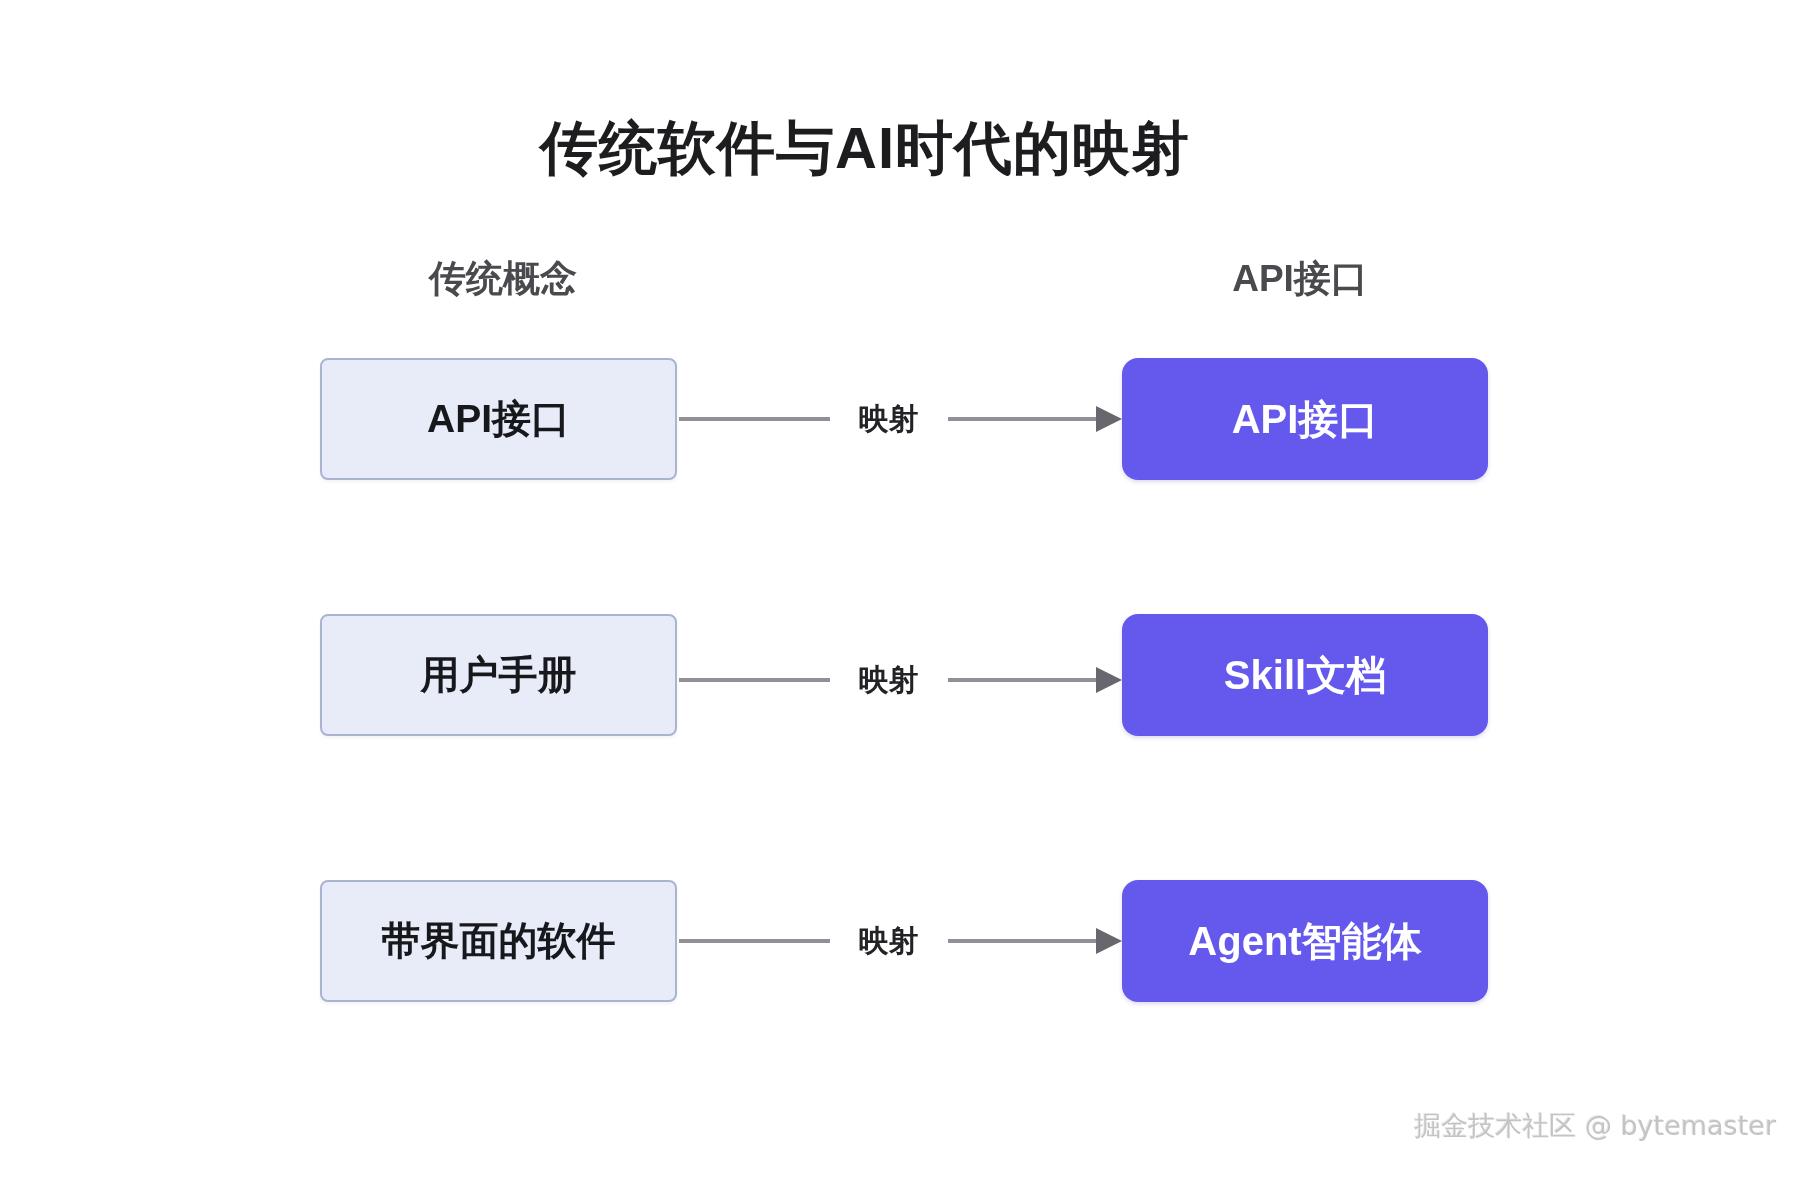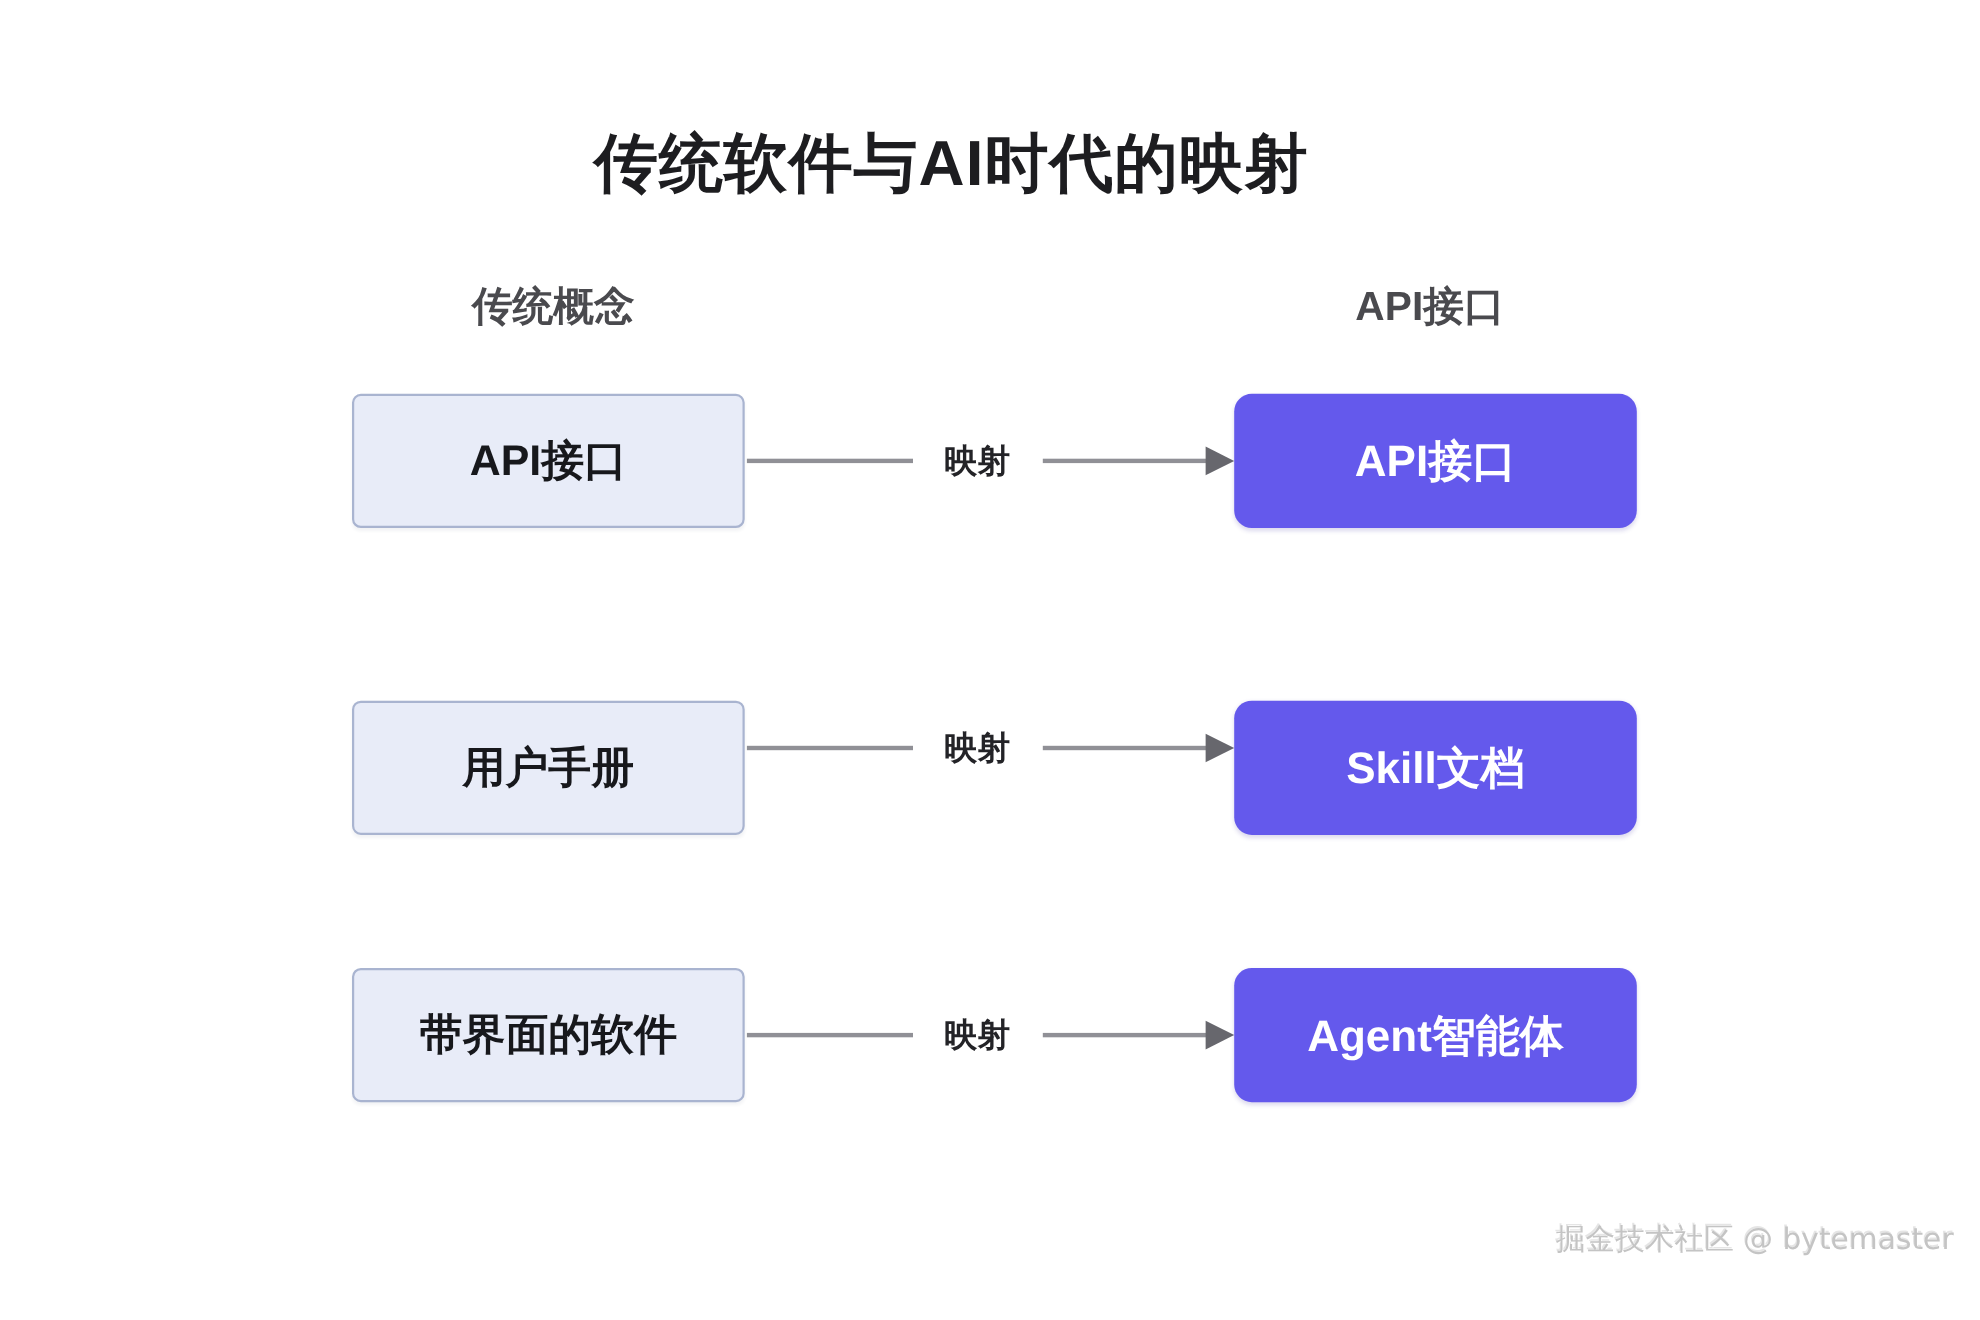--- a/index.html
+++ b/index.html
@@ -61,21 +61,21 @@
     left: 1122px;
     width: 366px;
     background: var(--right-box-bg, #6459ec);
     border-radius: 16px;
     font-size: 40px;
     font-weight: 700;
     color: var(--right-box-text, #ffffff);
     box-shadow: 0 2px 4px rgba(60,50,160,0.18);
   }
   .row1 { top: 358px; }
-  .row2 { top: 637px; }
+  .row2 { top: 614px; }
   .row3 { top: 880px; }
 
   .connector {
     position: absolute;
     left: 679px;
     width: 443px;
     height: 44px;
     display: flex;
     align-items: center;
   }

